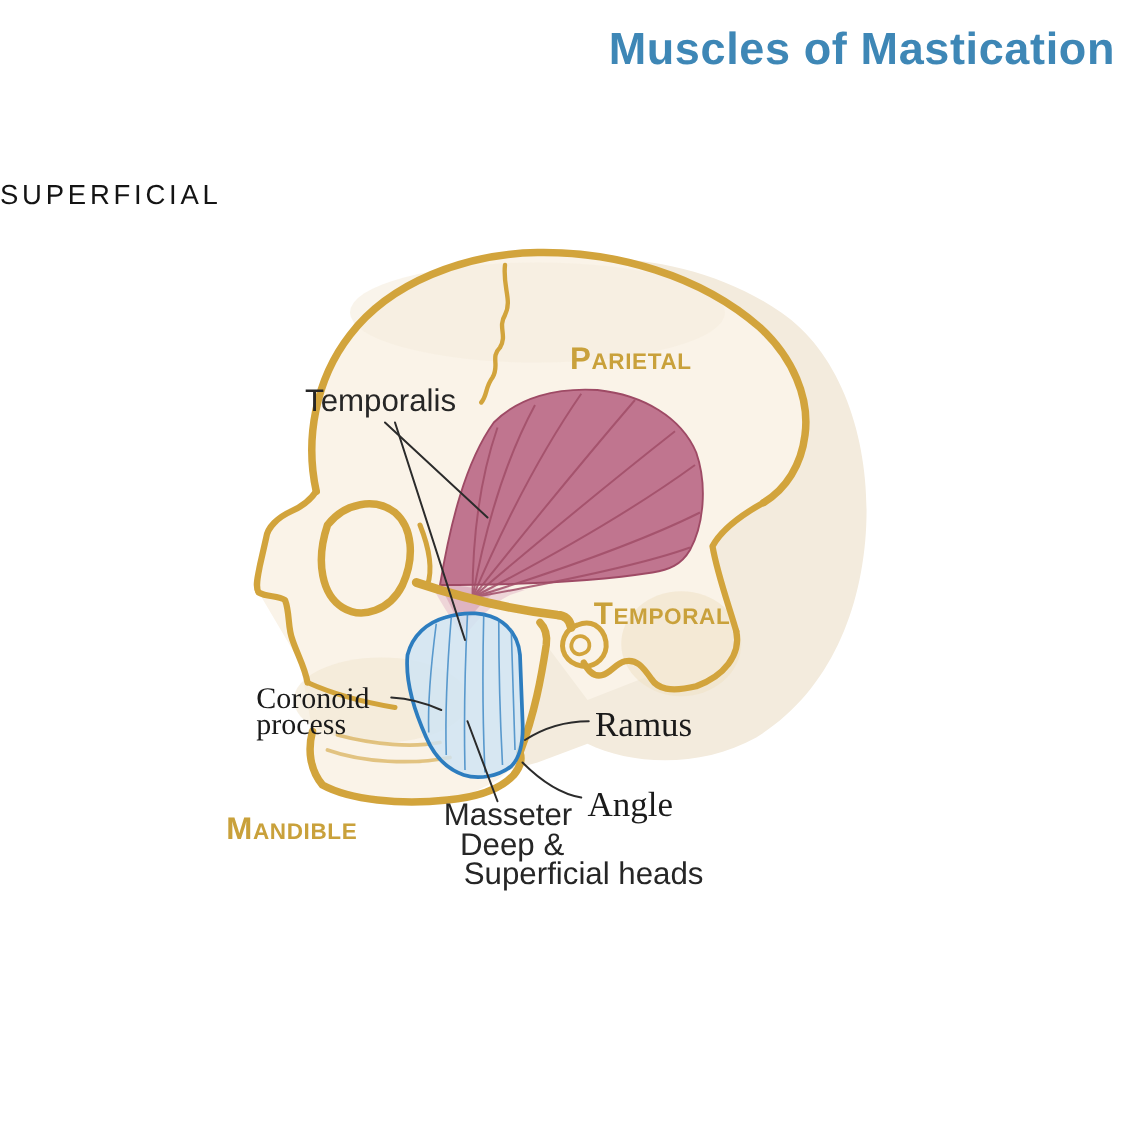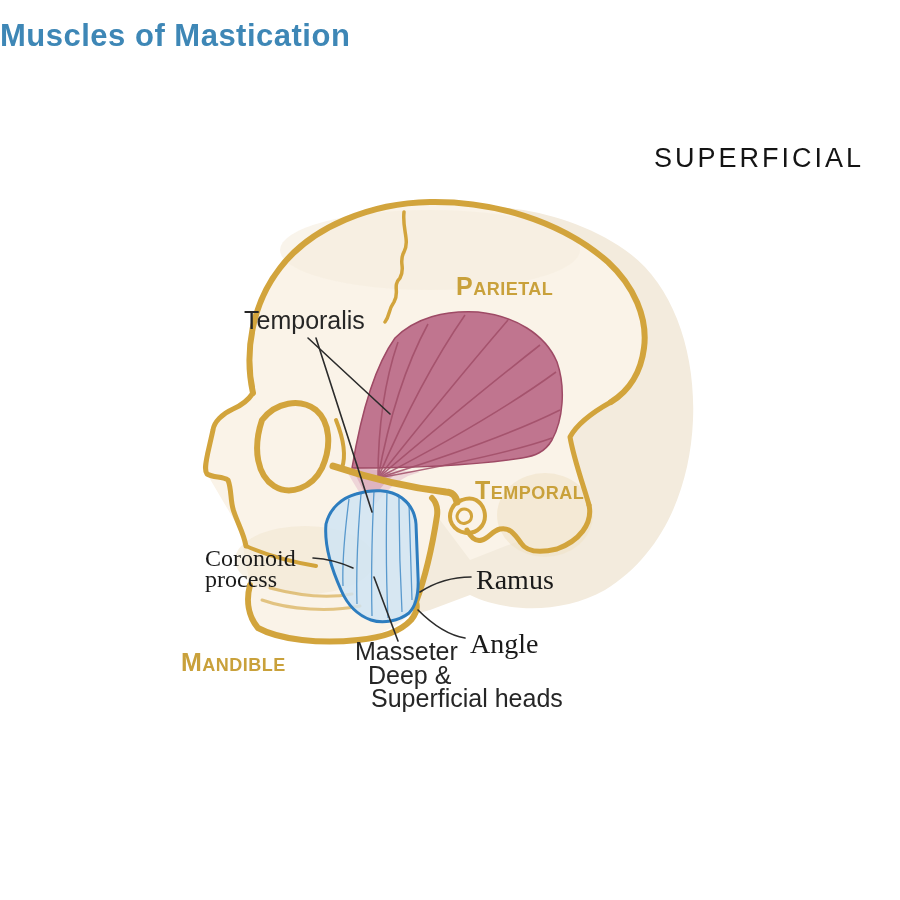--- a/index.html
+++ b/index.html
@@ -1,26 +1,26 @@
 <!DOCTYPE html>
 <html><head>
 <meta charset="utf-8">
 <style>
   html,body{margin:0;padding:0;background:#ffffff;}
   .canvas{
     position:relative;width:900px;height:900px;background:#ffffff;overflow:hidden;
     font-family:"Liberation Sans",sans-serif;
   }
   .page-title{
-    position:absolute;top:18px;left:0;width:892px;text-align:left;
-    font-size:31px;font-weight:700;letter-spacing:.5px;color:#3e87b6;
+    position:absolute;top:18px;left:0;width:892px;text-align:right;
+    font-size:36px;font-weight:700;letter-spacing:.5px;color:#3e87b6;
   }
   .view-label{
-    position:absolute;top:143px;left:0;width:864px;text-align:right;
-    font-size:27px;font-weight:500;letter-spacing:3px;color:#141414;
+    position:absolute;top:143px;left:0;width:864px;text-align:left;
+    font-size:22px;font-weight:500;letter-spacing:3px;color:#141414;
   }
   svg{position:absolute;top:0;left:0;}
   .bone-label{
     font-family:"Liberation Sans",sans-serif;font-weight:700;font-size:25px;
     font-variant:small-caps;letter-spacing:.5px;fill:#c9a13b;
   }
   .sans-label{font-family:"Liberation Sans",sans-serif;font-size:25px;fill:#262626;}
   .serif-label{font-family:"Liberation Serif",serif;fill:#1a1a1a;}
 </style>
 </head>

